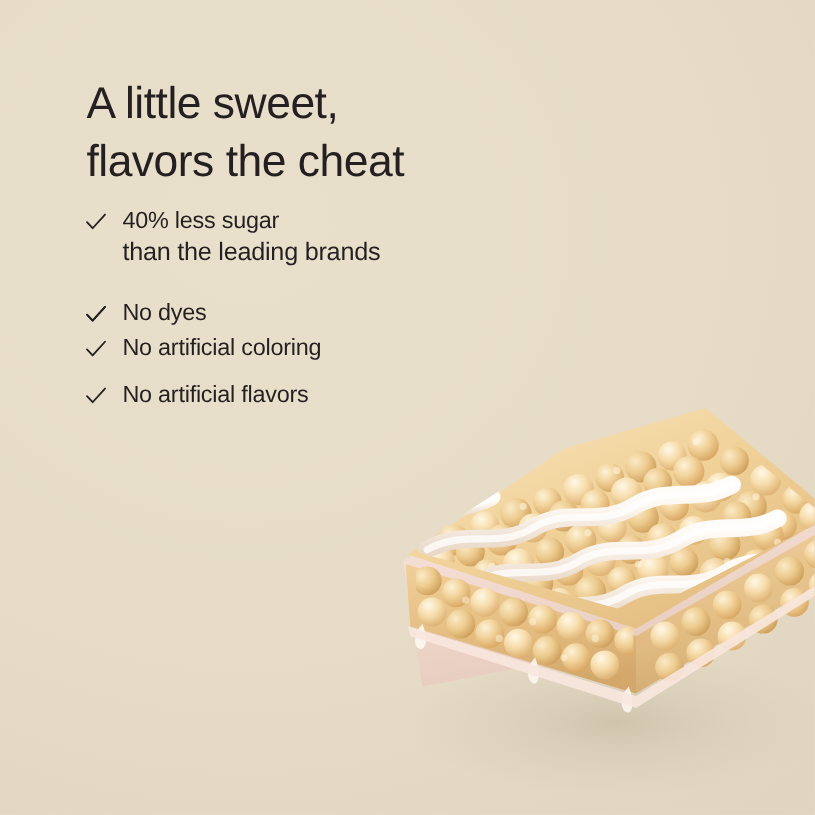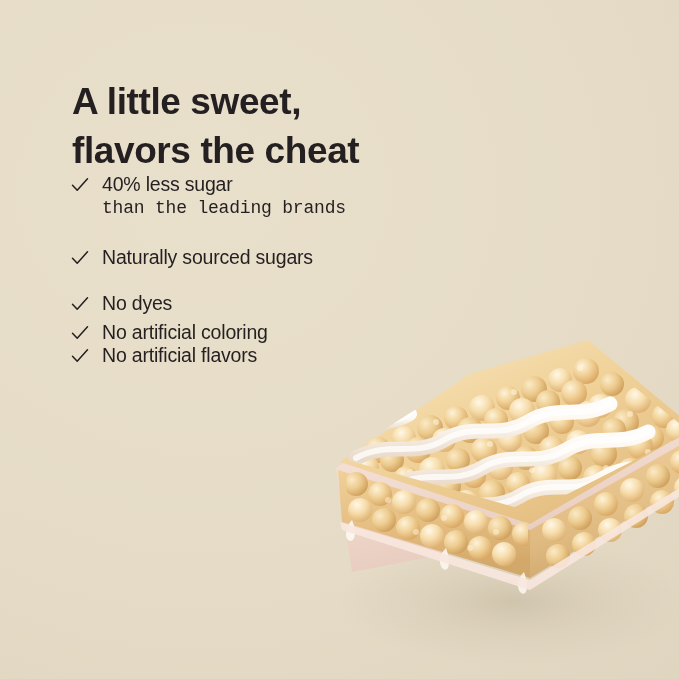--- a/index.html
+++ b/index.html
@@ -9,42 +9,42 @@
     font-family:"Liberation Sans","DejaVu Sans",sans-serif;
     color:#231f20;
     overflow:hidden;
     position:relative;
   }
   .canvas{position:relative;width:679px;height:679px;overflow:hidden;
     background:radial-gradient(120% 110% at 30% 28%, #e9e0cc 0%, #e5dbc6 52%, #ded3bd 100%);}
 
   
   .headline{
-    position:absolute;left:72px;top:52px;width:420px;
-    font-size:37px;line-height:1.33;font-weight:700;
+    position:absolute;left:72px;top:36px;width:420px;
+    font-size:37px;line-height:1.33;font-weight:400;
     letter-spacing:-0.4px;color:#241f20;
   }
   .headline .l{display:block;white-space:nowrap;}
 
   
   .bullets{position:absolute;left:70px;top:173px;width:400px;}
-  .bullet{position:relative;padding-left:32px;margin-bottom:0;}
+  .bullet{position:relative;padding-left:32px;margin-bottom:16px;}
   .b1{margin-bottom:26px;}
   .b2{margin-bottom:23px;}
   .b3{margin-bottom:6px;}
   .b4{}
   .check{
     position:absolute;left:0;top:2px;width:20px;height:20px;
     display:block;
   }
   .check svg{display:block;width:20px;height:20px;}
   .btext{font-size:19.5px;line-height:1.18;letter-spacing:-0.2px;color:#241f20;}
   .btext b{font-weight:400;}
-  .sub{display:block;font-size:18px;line-height:1.3;letter-spacing:-0.2px;
-       margin-top:1px;color:#241f20;font-weight:400;font-family:Liberation Mono, monospace;}
+  .sub{display:block;font-size:21px;line-height:1.3;letter-spacing:-0.2px;
+       margin-top:1px;color:#241f20;font-weight:400;}
 
   
   .product{
     position:absolute;left:318px;top:272px;width:380px;height:400px;
   }
   .prod-svg{position:absolute;left:0;top:0;width:380px;height:400px;display:block;}
 </style>
 </head>
 <body>
 
@@ -67,21 +67,20 @@
         <span class="sub">than the leading brands</span>
       </span>
     </li>
 
     <li class="bullet b2">
       <span class="check">
         <svg viewBox="0 0 20 20">
             <path d="M2.5 10.2 L7.2 15.2 L17.5 3.8" fill="none" stroke="#241f20" stroke-width="1.5" stroke-linecap="round" stroke-linejoin="round"></path>
           </svg>
       </span>
-      <span class="btext"><b>Naturally</b><span> sourced sugars</span></span>
     </li>
 
     <li class="bullet b3">
       <span class="check">
         <svg viewBox="0 0 20 20">
             <path d="M2.5 10.2 L7.2 15.2 L17.5 3.8" fill="none" stroke="#241f20" stroke-width="1.5" stroke-linecap="round" stroke-linejoin="round"></path>
           </svg>
       </span>
       <span class="btext"><b>No</b><span> dyes</span></span>
     </li>

